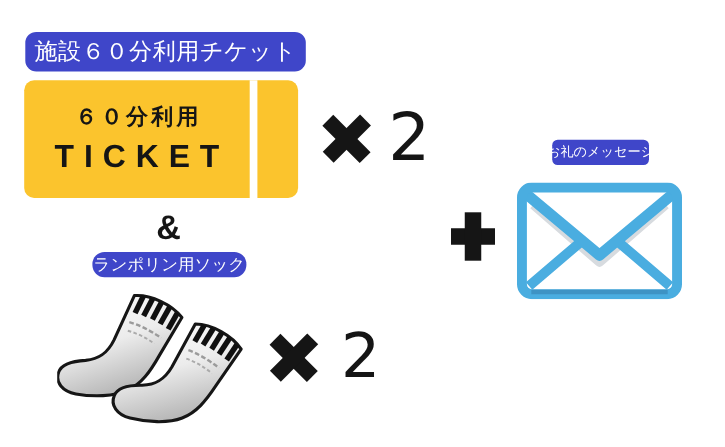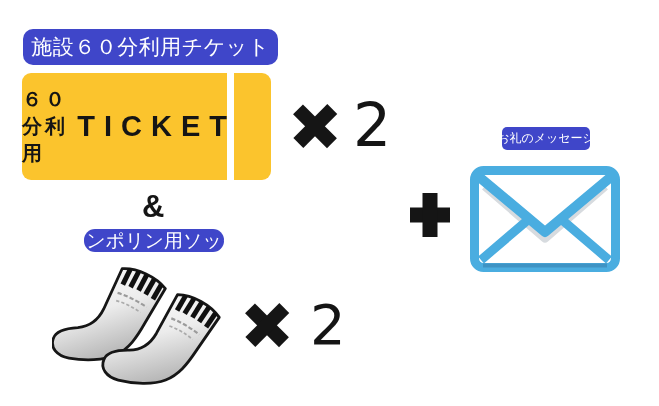--- a/index.html
+++ b/index.html
@@ -7,31 +7,31 @@
     position:relative; width:659px; height:406px; background:#ffffff;
     font-family:"Liberation Sans","DejaVu Sans",sans-serif; overflow:hidden;
   }
   
   .pill {
     position:absolute; background:var(--label-blue,#3f46c9); color:#ffffff;
     display:flex; align-items:center; justify-content:center; box-sizing:border-box;
     white-space:nowrap;
   }
   #ticket-tag  { left:23px;  top:29px;  width:255px; height:36px; border-radius:10px; font-size:21px; letter-spacing:0.5px; }
-  #socks-tag   { left:84px;  top:229px; width:140px; height:23px; border-radius:11px; font-size:19px; }
+  #socks-tag   { left:84px;  top:229px; width:140px; height:23px; border-radius:11px; font-size:15px; }
   #message-tag { left:502px; top:127px; width:88px;  height:23px; border-radius:5px;  font-size:12px;font-family:Liberation Mono, monospace; }
 
   
   .ticket {
     position:absolute; left:22px; top:73px; width:249px; height:107px;
     background:var(--ticket-yellow,#fbc42d); border-radius:9px;
   }
   .ticket-main {
     position:absolute; left:0; top:0; width:205px; height:100%;
-    display:flex; flex-direction:row; align-items:center; justify-content:center; gap:7px;
+    display:flex; flex-direction:column; align-items:center; justify-content:center; gap:7px;
     color:var(--ink,#151515);
   }
   .ticket-line1 { font-size:20px; font-weight:bold; letter-spacing:3px; margin-right:-3px; }
   .ticket-line2 { font-size:29px; font-weight:bold; letter-spacing:9px; margin-right:-9px;text-align:right; }
   .ticket-divider { position:absolute; left:205px; top:0; width:7px; height:100%; background:#ffffff; }
 
   
   .qty { position:absolute; display:flex; align-items:center; }
   #qty-ticket { left:295px; top:103px; height:45px; gap:19px; }
   #qty-socks  { left:247px; top:303px; height:43px; gap:24px; }

